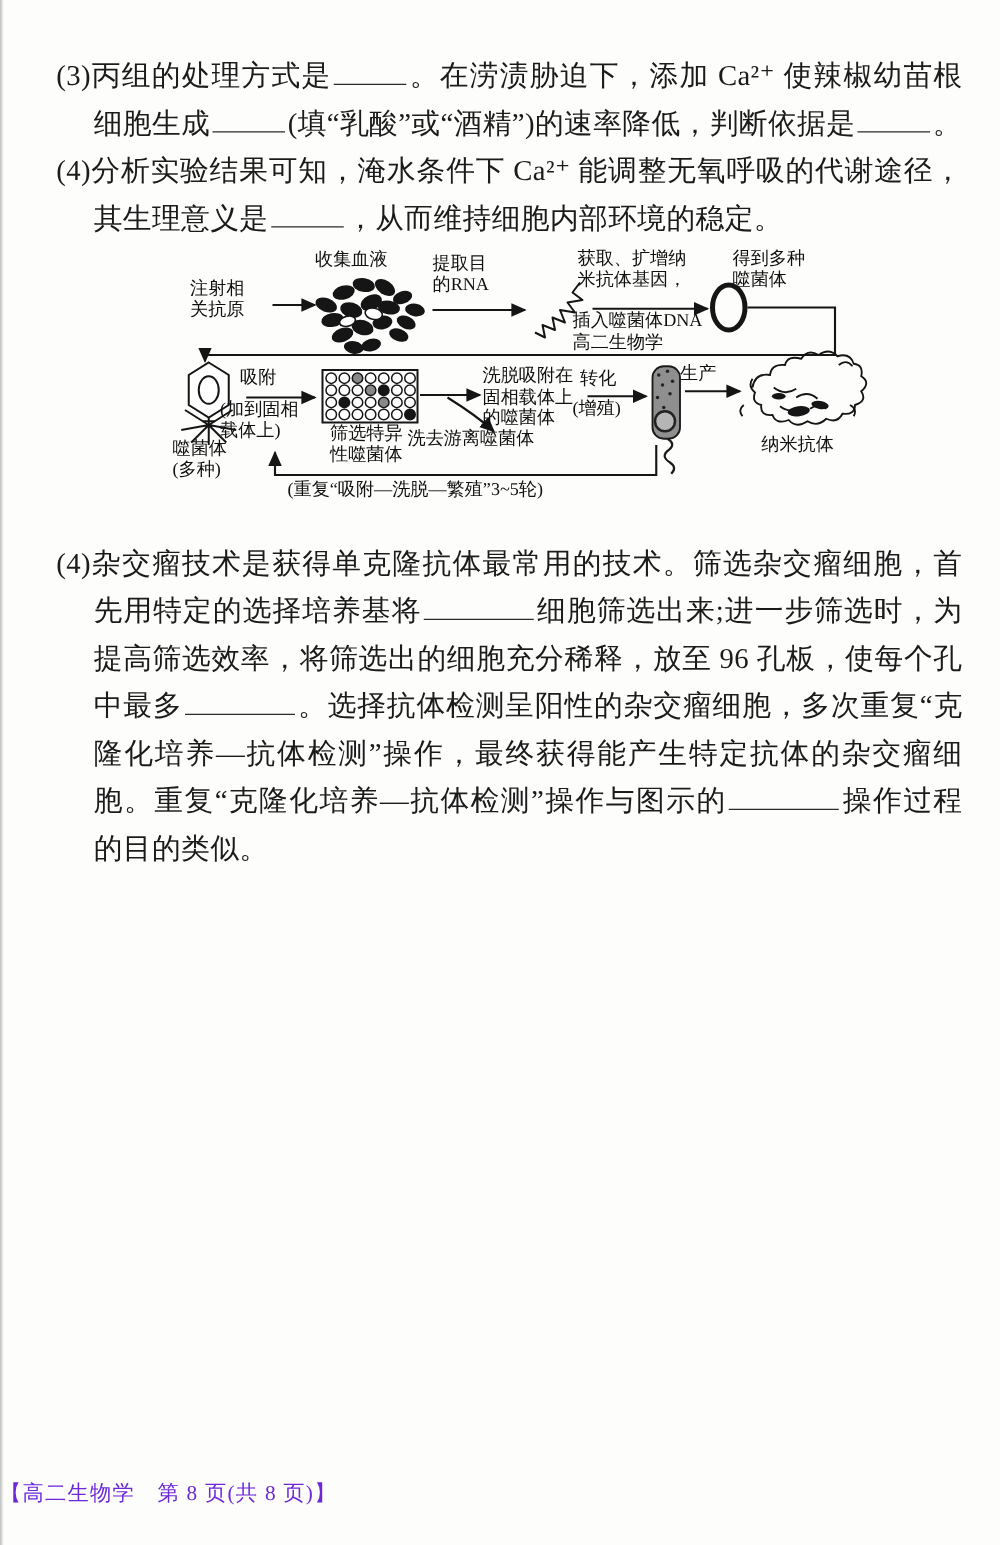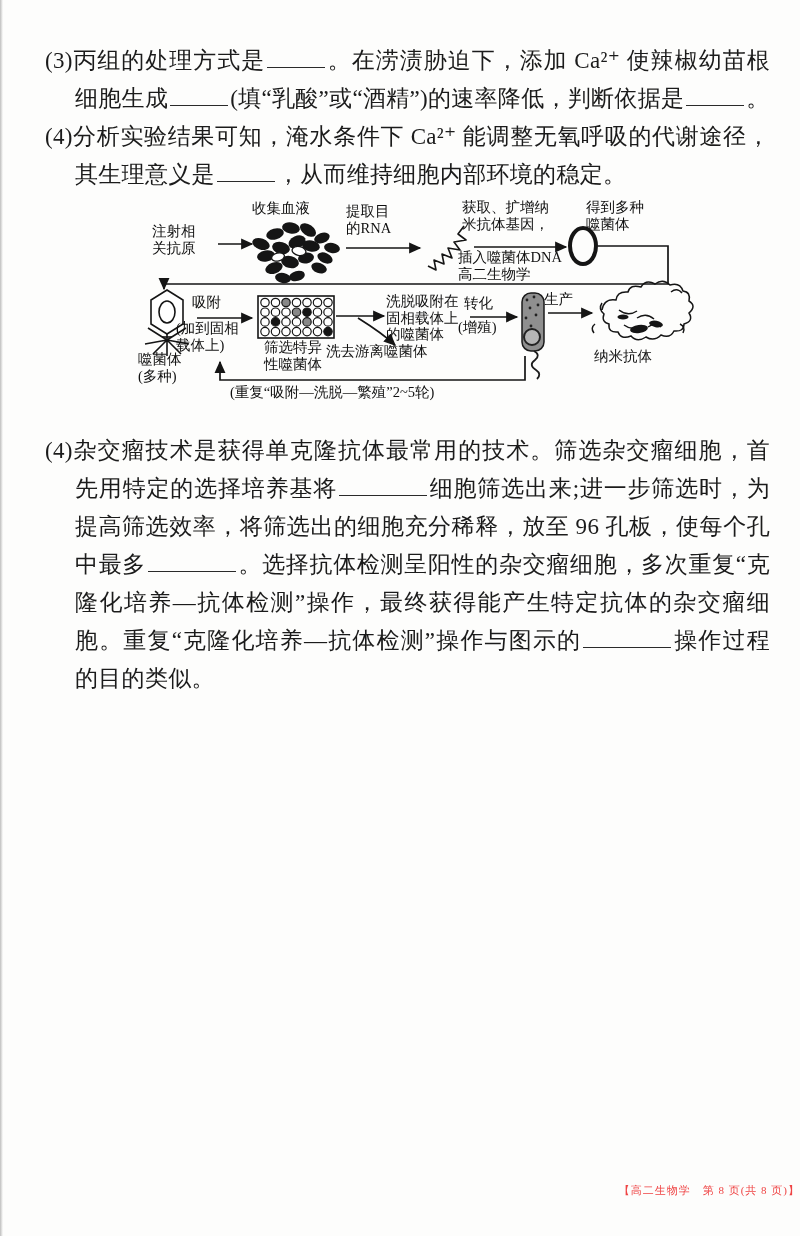--- a/index.html
+++ b/index.html
@@ -12,22 +12,22 @@
   .para{text-align:justify;line-height:38px;font-size:23px;letter-spacing:.3px}
   .sub{padding-left:50px;text-indent:-30px}
   .main{padding-left:23px;text-indent:-23px}
   .qlabel{white-space:nowrap}
   .blank{display:inline-block;width:58px;height:15px;border-bottom:1.4px solid #2a2a2a;
         margin:0 2px;vertical-align:baseline}
   .blank.lg{width:88px}
   .diagram{position:relative;width:560px;height:214px;margin:2px 0 22px 115px;font-size:14.5px}
   .dsvg{position:absolute;left:0;top:0}
   .dlabel{position:absolute;text-align:left;line-height:17px;white-space:pre-line;color:#101010}
-  .footer{position:absolute;left:0;right:0;top:1183px;text-align:right;
-        font-size:11px;color:#ef4444;letter-spacing:1px}
+  .footer{position:absolute;left:0;right:0;top:1183px;text-align:left;
+        font-size:17px;color:#6d28d9;letter-spacing:1px}
 </style>
 </head>
 <body>
 
 <div class="page">
   <div class="scan-edge"></div>
   <div class="content">
 
     <p class="para sub"><span class="qlabel">(3)</span><span>丙组的处理方式是</span><span class="blank"></span><span>。在涝渍胁迫下，添加 Ca²⁺ 使辣椒幼苗根细胞生成</span><span class="blank"></span><span>(填“乳酸”或“酒精”)的速率降低，判断依据是</span><span class="blank"></span><span>。</span></p>
 
@@ -170,22 +170,22 @@
 载体上)</div>
       <div class="dlabel" style="left:124px;top:143px;width:84px">筛选特异
 性噬菌体</div>
       <div class="dlabel" style="left:246px;top:97px;width:84px;line-height:16.5px">洗脱吸附在
 固相载体上
 的噬菌体</div>
       <div class="dlabel" style="left:186px;top:147px;width:122px">洗去游离噬菌体</div>
       <div class="dlabel" style="left:324px;top:99px;width:60px">转化</div>
       <div class="dlabel" style="left:318px;top:123px;width:72px">(增殖)</div>
       <div class="dlabel" style="left:404px;top:95px;width:54px">生产</div>
-      <div class="dlabel" style="left:454px;top:152px;width:90px">纳米抗体</div>
-      <div class="dlabel" style="left:90px;top:188px;width:272px">(重复“吸附—洗脱—繁殖”2~5轮)</div>
+      <div class="dlabel" style="left:469px;top:152px;width:90px">纳米抗体</div>
+      <div class="dlabel" style="left:90px;top:188px;width:272px">(重复“吸附—洗脱—繁殖”3~5轮)</div>
     </div>
 
 
 
 
     <p class="para sub"><span class="qlabel">(4)</span><span>杂交瘤技术是获得单克隆抗体最常用的技术。筛选杂交瘤细胞，首先用特定的选择培养基将</span><span class="blank lg"></span><span>细胞筛选出来;进一步筛选时，为提高筛选效率，将筛选出的细胞充分稀释，放至 96 孔板，使每个孔中最多</span><span class="blank lg"></span><span>。选择抗体检测呈阳性的杂交瘤细胞，多次重复“克隆化培养—抗体检测”操作，最终获得能产生特定抗体的杂交瘤细胞。重复“克隆化培养—抗体检测”操作与图示的</span><span class="blank lg"></span><span>操作过程的目的类似。</span></p>
 
   </div>
 
   <div class="footer">【高二生物学　第 8 页(共 8 页)】</div>

